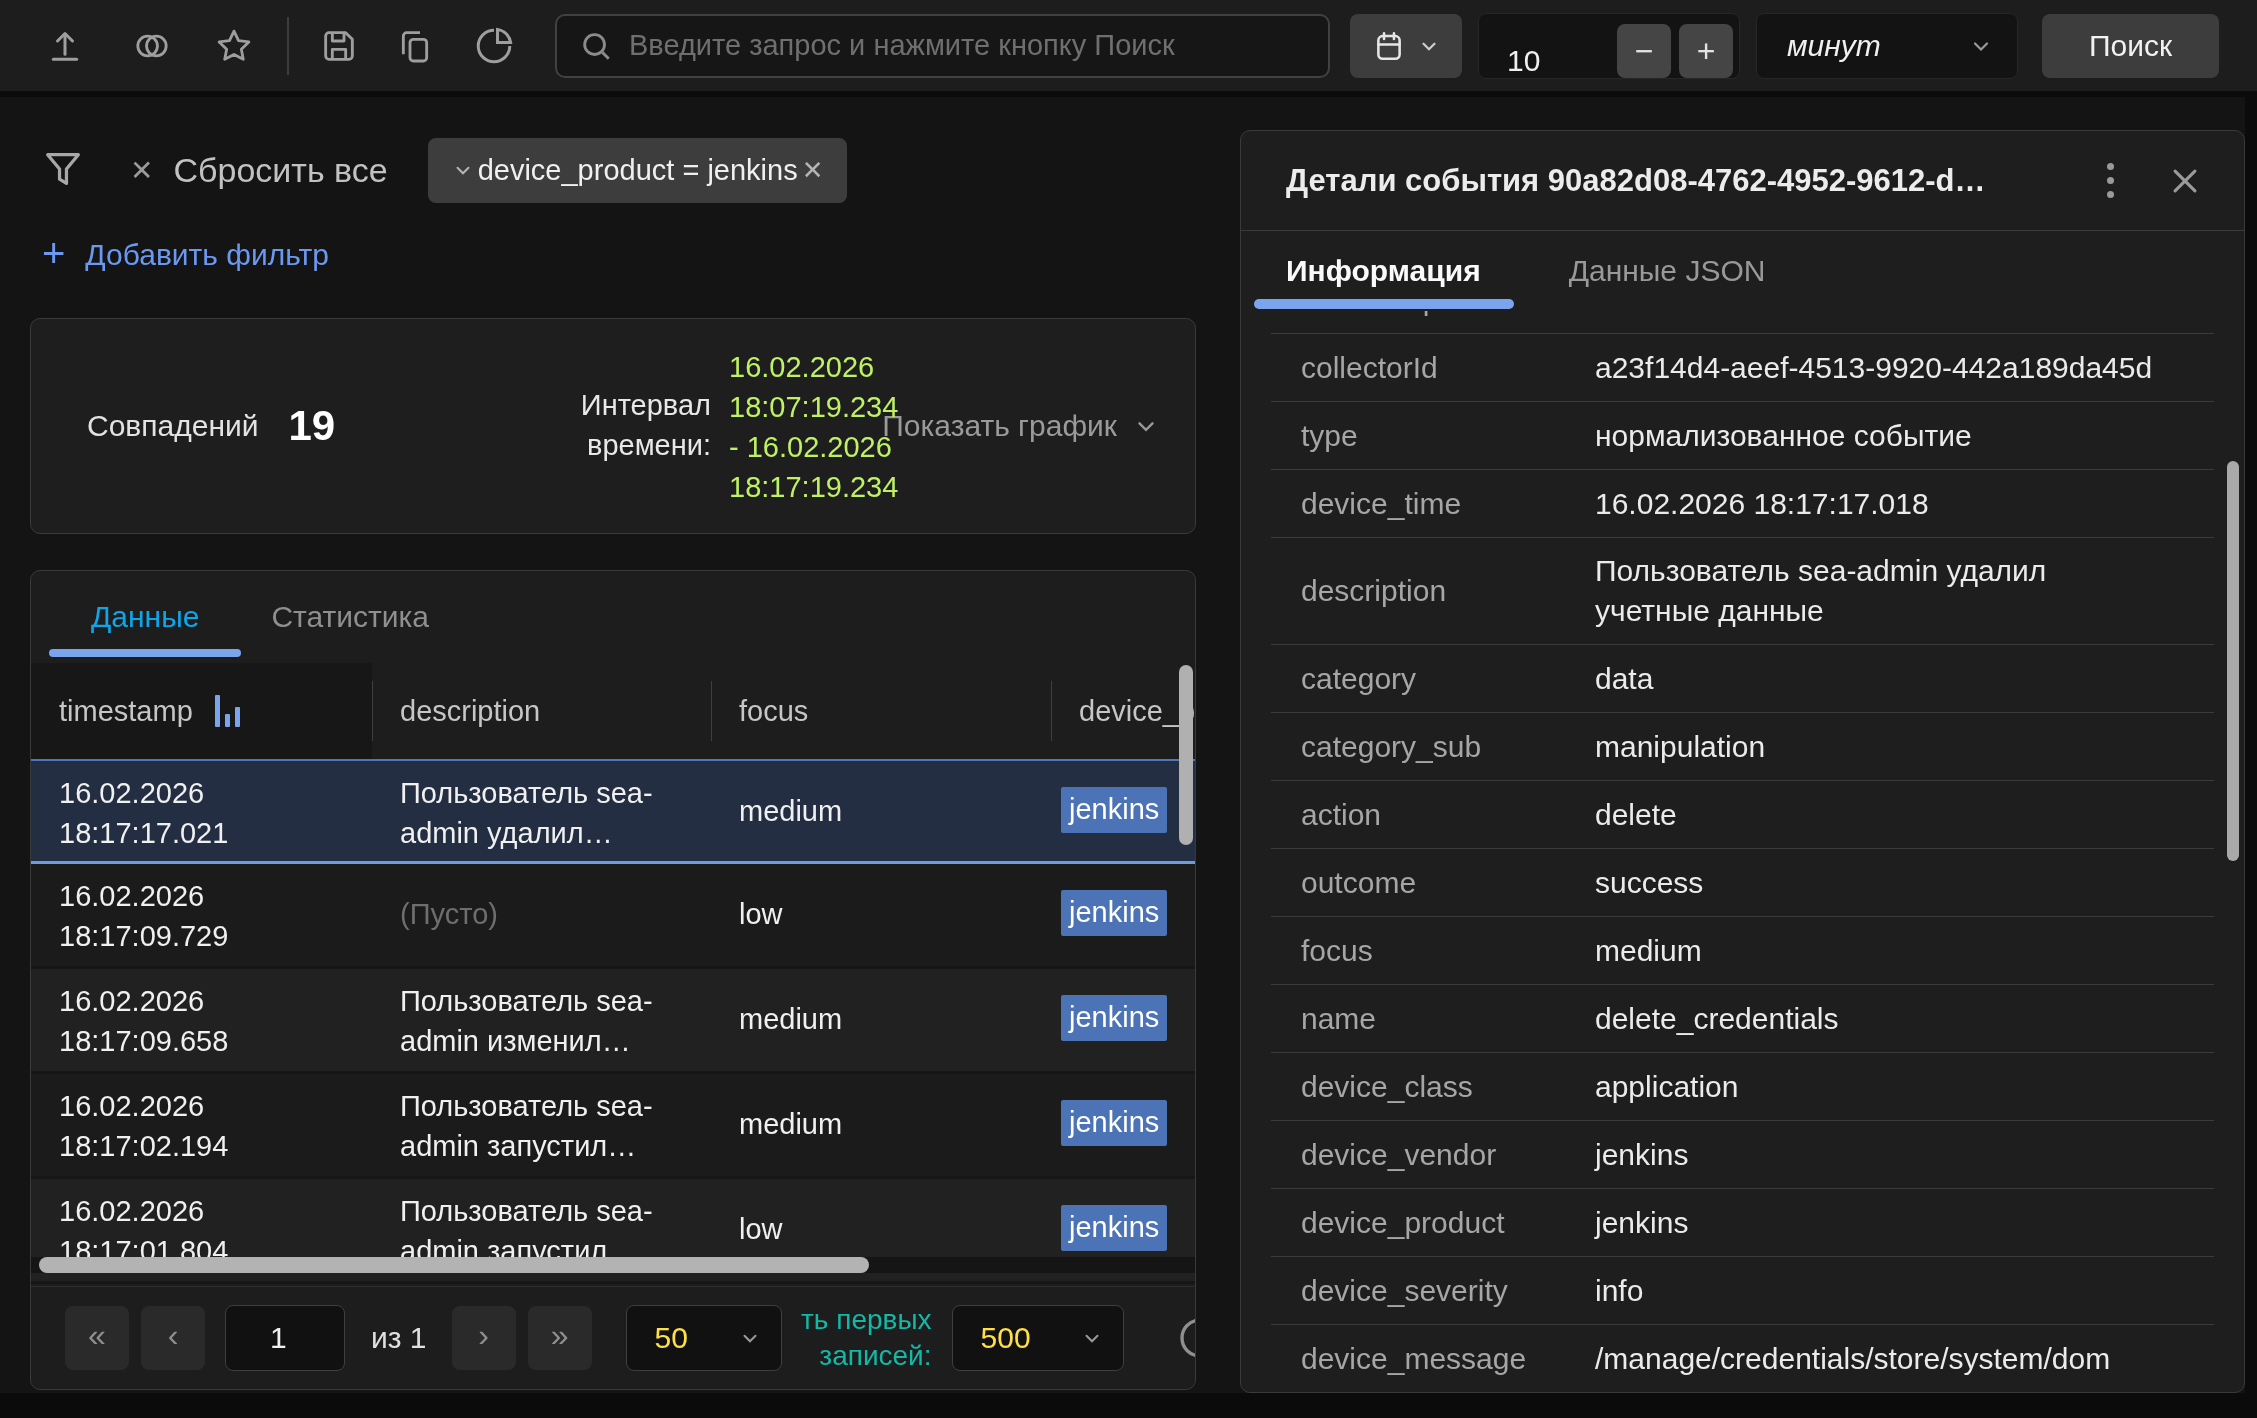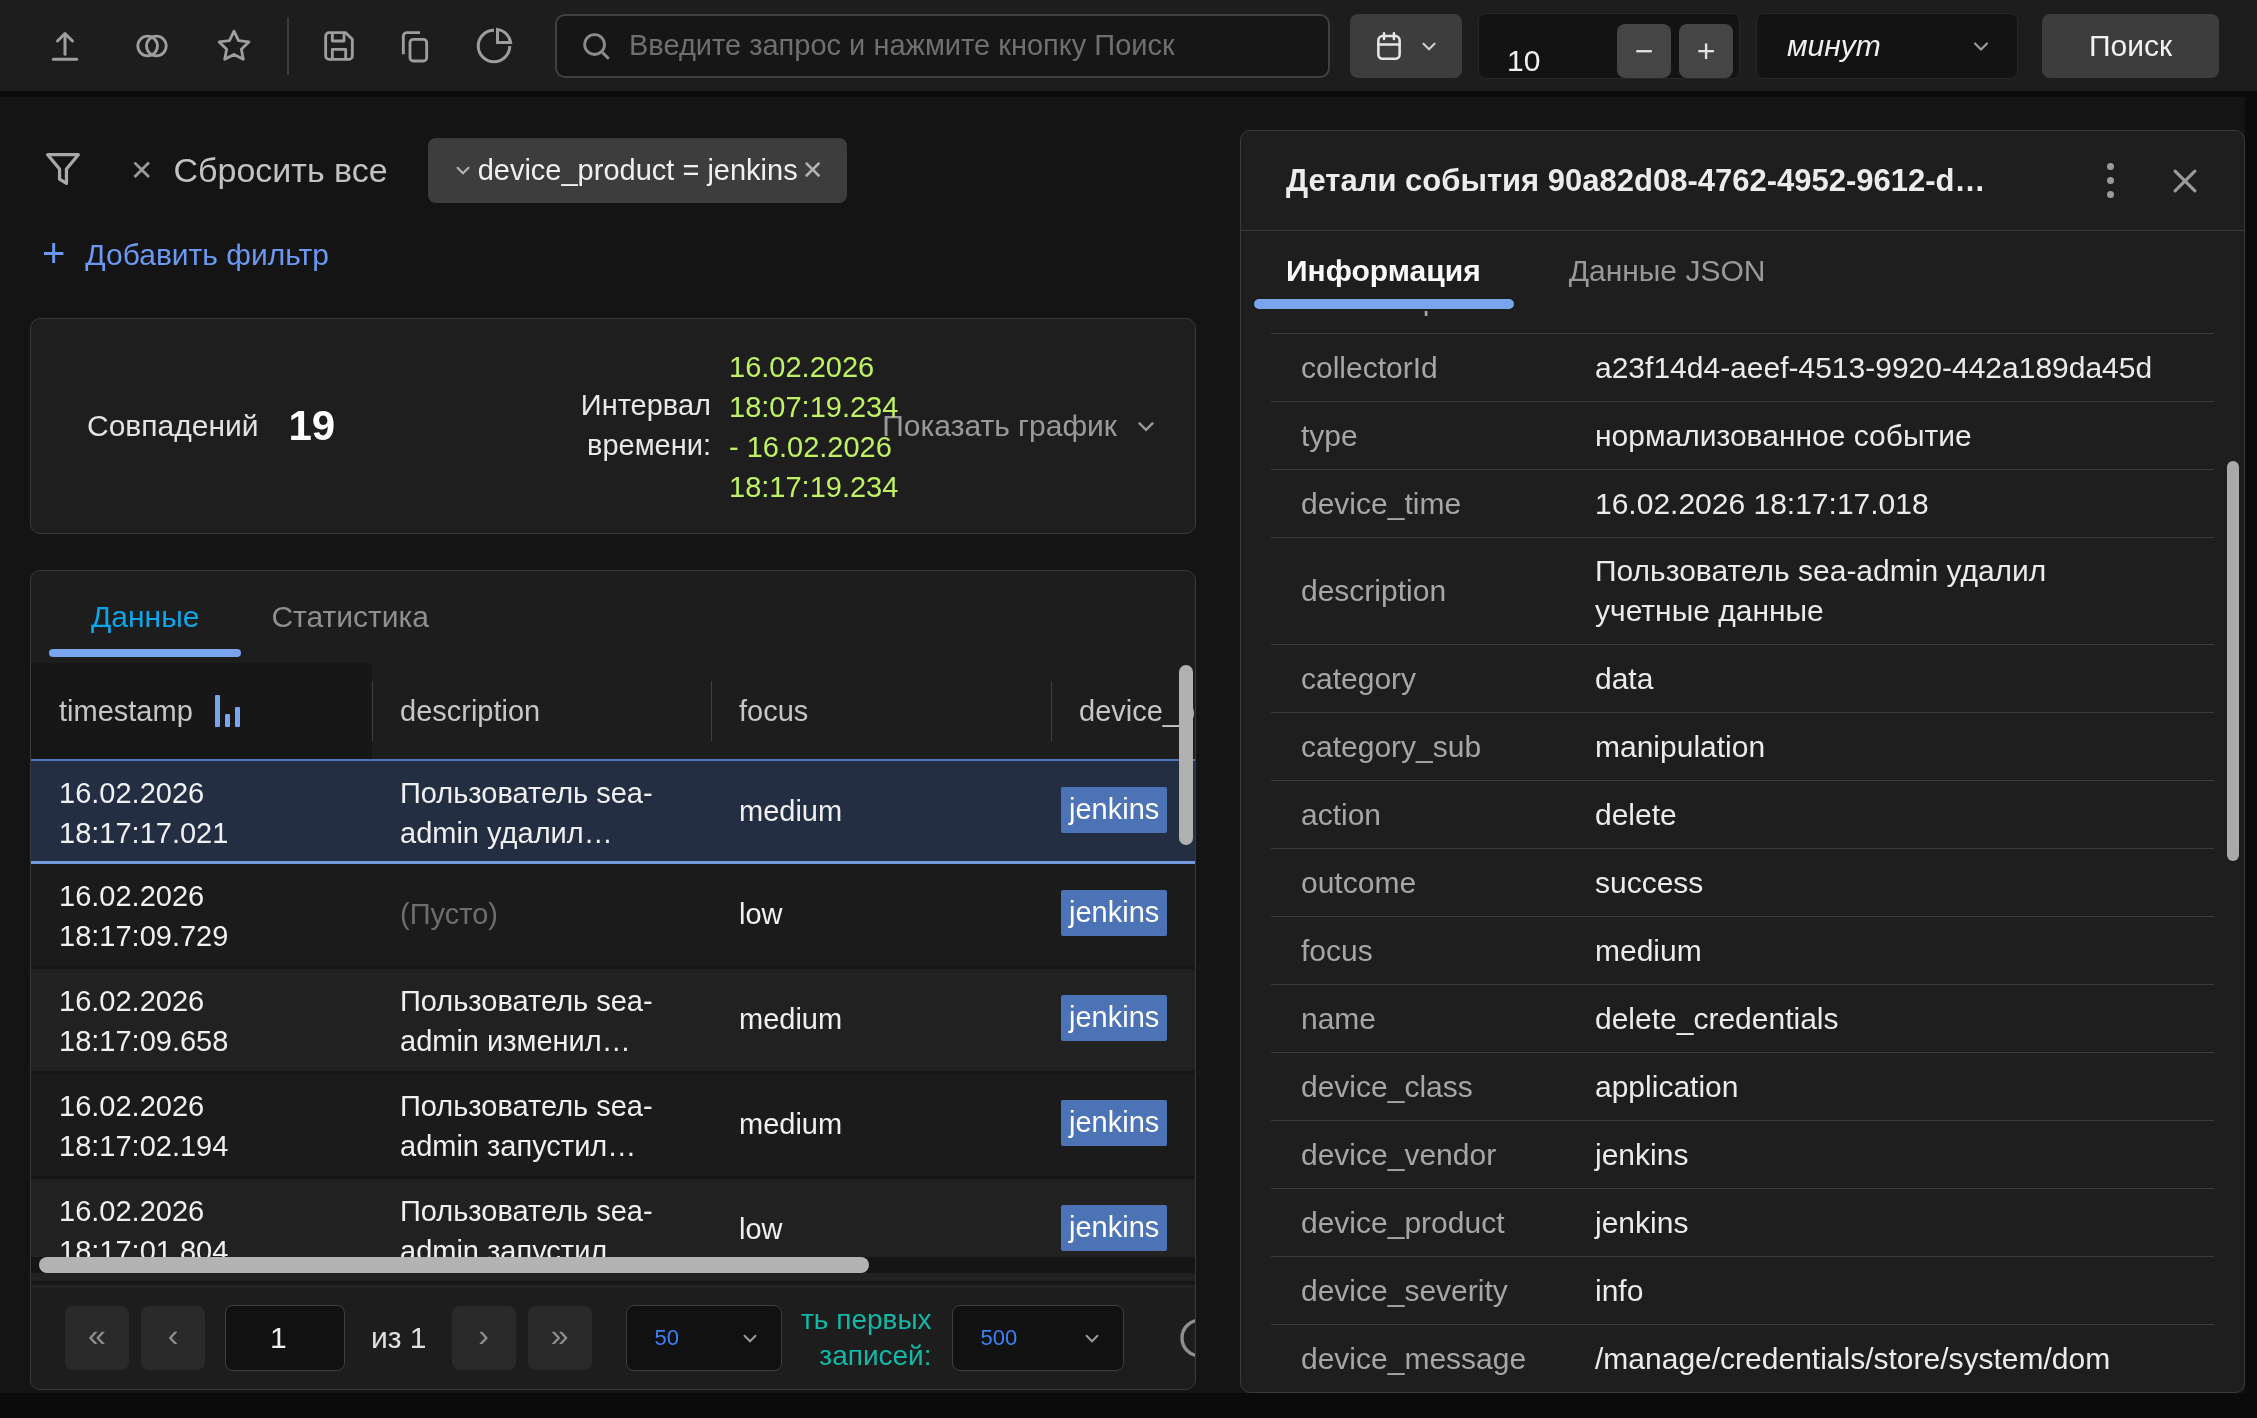--- a/index.html
+++ b/index.html
@@ -175,21 +175,21 @@
     margin-left:20px; width:120px; height:66px; background:#111111;
     border:1px solid #3f3f3f; border-radius:8px; color:#f0f0f0; font:inherit; font-size:30px;
     padding-left:44px; outline:none; flex:none;
   }
   .pg-of{ margin-left:26px; color:#e0e0e0; font-size:30px; flex:none; }
   .ml12{ margin-left:12px; } .ml25{ margin-left:25px; }
   .pg-select{
     height:66px; background:#111111; border:1px solid #3f3f3f; border-radius:8px;
     display:flex; align-items:center; padding:0 20px 0 28px; cursor:pointer; flex:none;
   }
-  .pg-select .val{ color:#3b82f6; font-size:22px; flex:1; }
+  .pg-select .val{ color:#fde047; font-size:30px; flex:1; }
   .pg-sel-50{ margin-left:34px; width:156px; }
   .pg-sel-500{ margin-left:20px; width:172px; }
   .pg-records{
     margin-left:4px; width:146px; text-align:right; color:#14b8a6; font-size:28px;
     line-height:36px; white-space:pre-line; flex:none;
   }
   .pg-clock{ margin-left:52px; color:#8f8f8f; flex:none; }
 
   
   .details{

